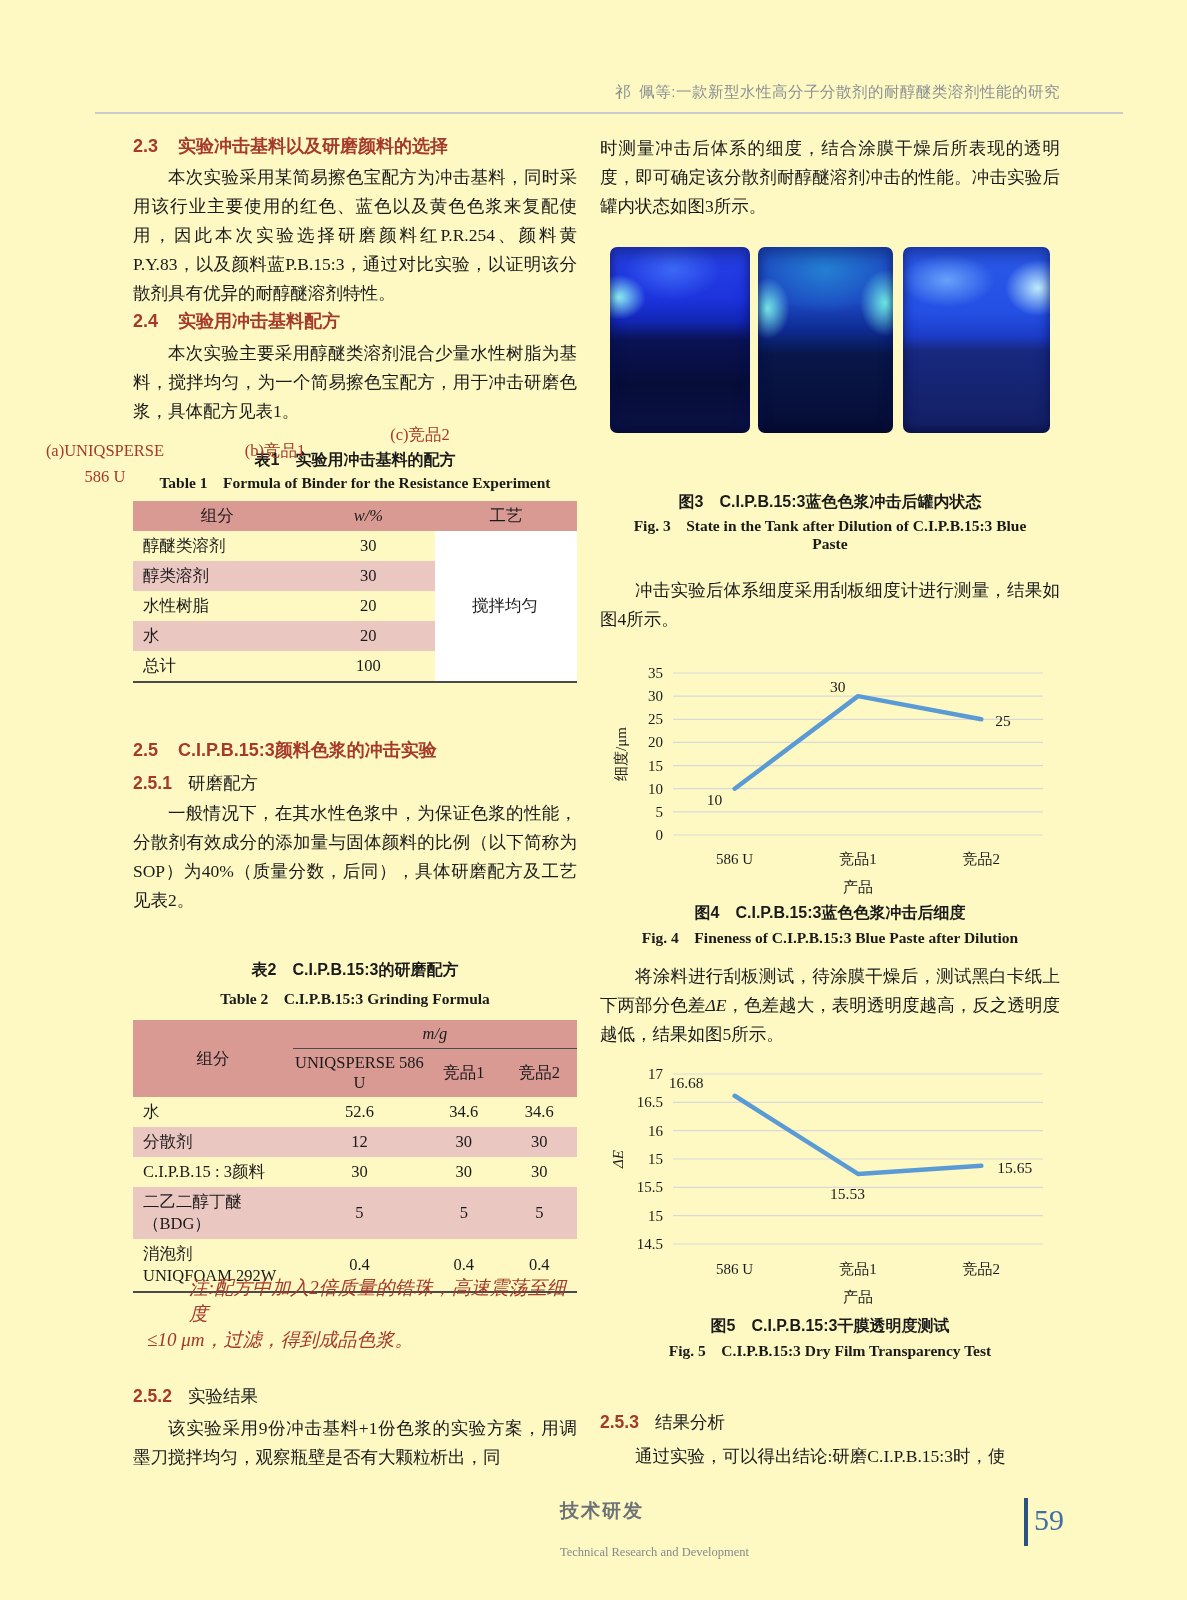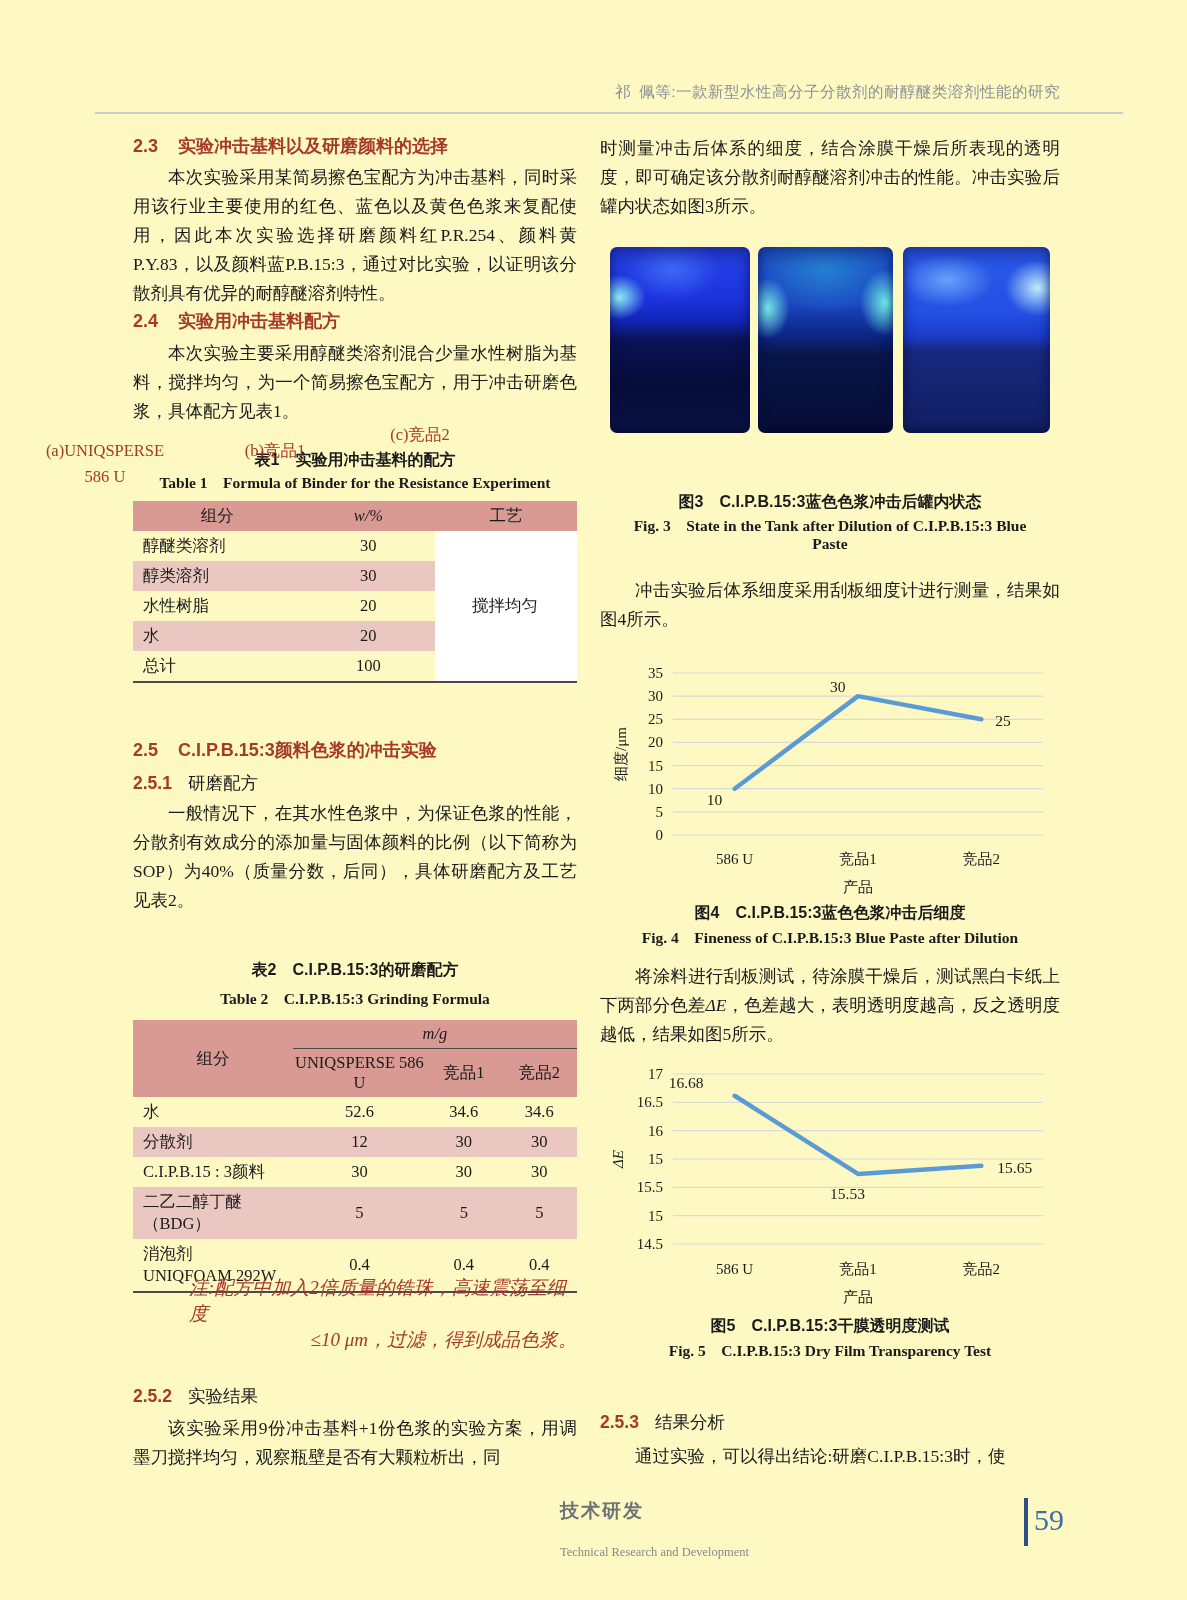--- a/index.html
+++ b/index.html
@@ -37,21 +37,21 @@
   td{padding:4px 2px;line-height:22px;}
   .num{text-align:center;}
   tr.pink td{background:#ebc7c2;}
   .unit{font-style:italic;border-bottom:1.5px solid #4a4a4a;}
   #table1-el td:first-child, #table2-el td:first-child{text-align:left;padding-left:10px;}
   .proc{text-align:center !important;vertical-align:middle;background:#fff;padding-left:0 !important;}
 
   
   .note{font-style:italic;color:#a5392a;font-size:19px;line-height:26px;}
   .note-l1{padding-left:56px;}
-  .note-l2{padding-left:14px;text-align:right;}
+  .note-l2{padding-left:14px;}
 
   
   #fig3-photos{top:247px;height:186px;}
   .jar{position:absolute;top:0;height:186px;border-radius:7px;
        box-shadow:inset 0 8px 14px rgba(10,20,90,.45), inset 0 -4px 8px rgba(0,0,30,.4);}
   #jar-a{left:10px;width:140px;background:
     radial-gradient(ellipse 26% 16% at 6% 27%, rgba(150,255,246,.95), rgba(150,255,246,0) 75%),
     radial-gradient(ellipse 45% 22% at 45% 12%, rgba(70,120,255,.75), rgba(70,120,255,0) 75%),
     linear-gradient(180deg,#2742e6 0%,#1c33dd 28%,#1126b4 40%,#0a1254 50%,#070d38 74%,#0b1244 100%);}
   #jar-b{left:158px;width:135px;background:

